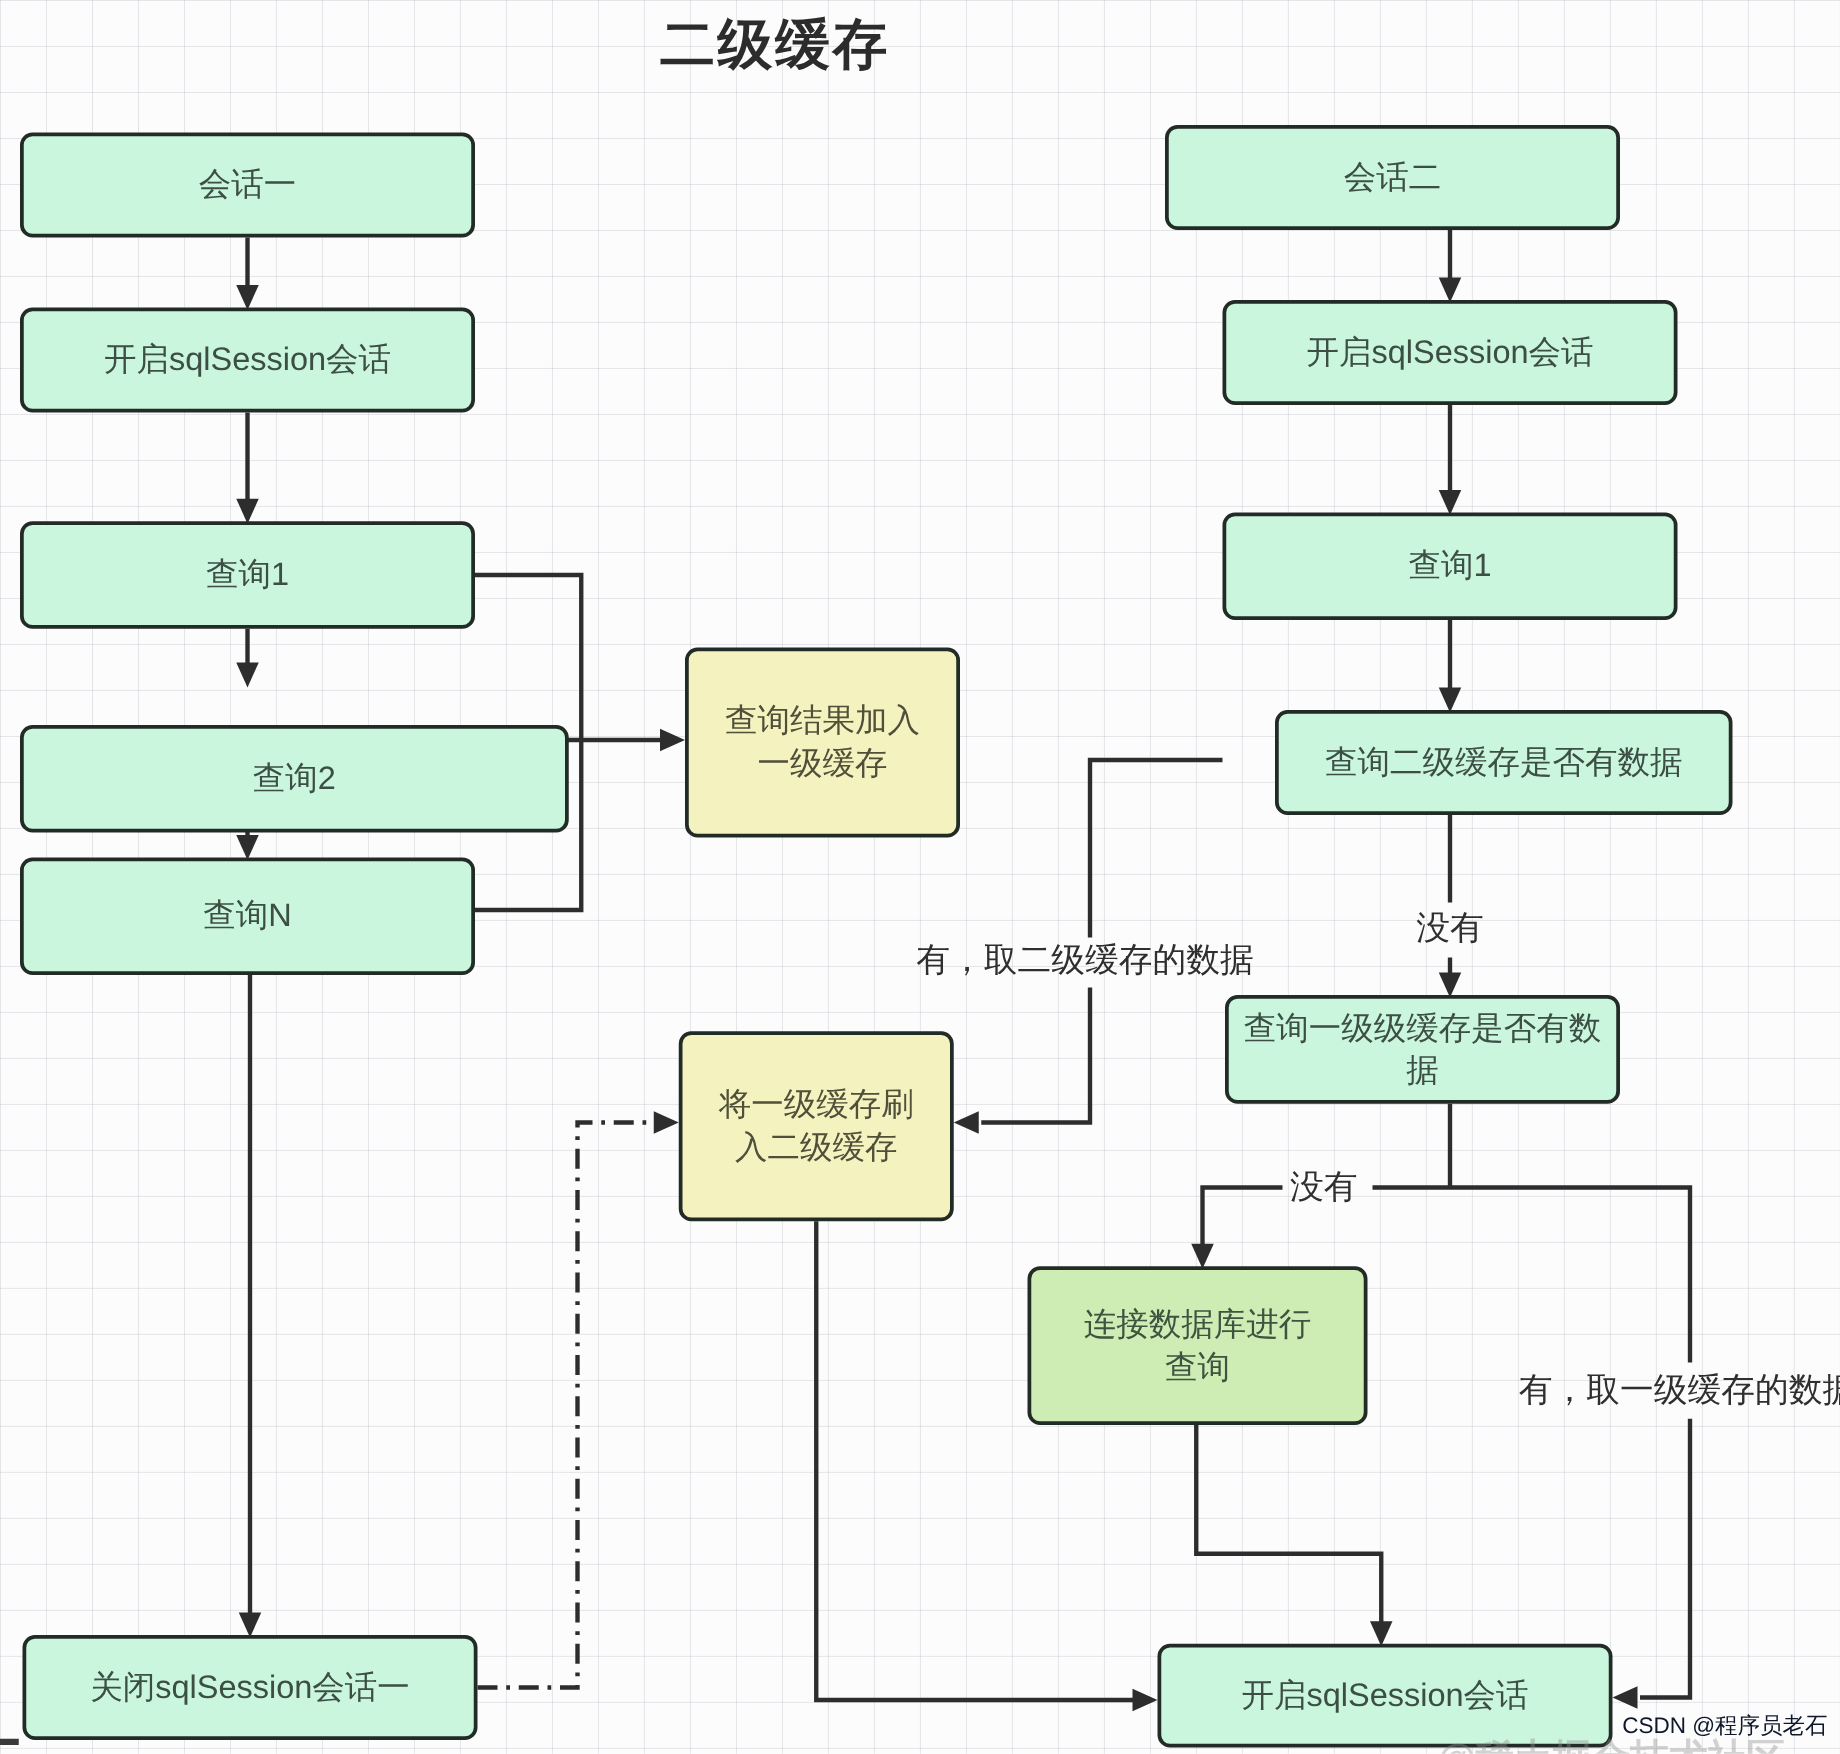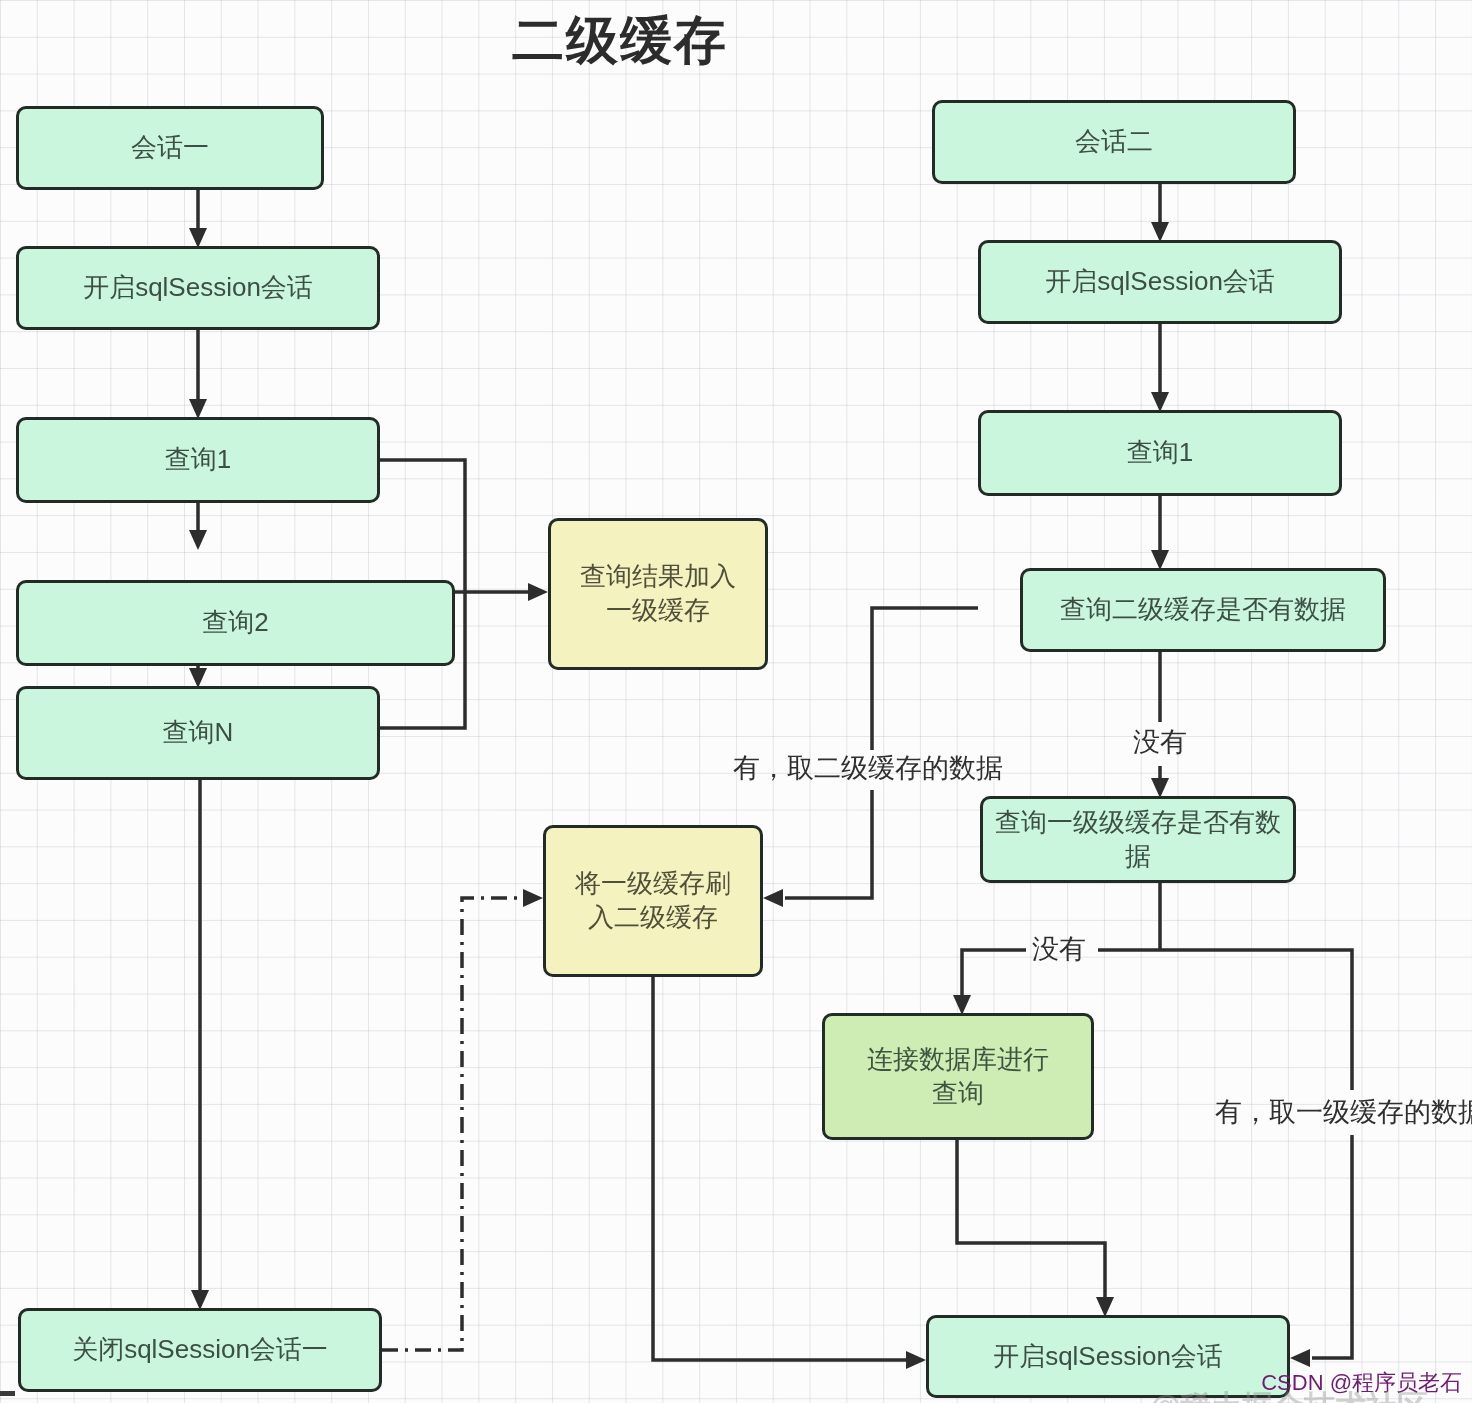--- a/index.html
+++ b/index.html
@@ -10,21 +10,21 @@
     background-color:#fcfcfc;
     background-image:
       linear-gradient(to right, rgba(176,182,192,.33) 1px, transparent 1px),
       linear-gradient(to bottom, rgba(176,182,192,.33) 1px, transparent 1px);
     background-size:36.8px 36.8px;
     font-family:"Liberation Sans","DejaVu Sans",sans-serif;
   }
   .title{
     position:absolute;top:6px;left:0;width:1240px;
     text-align:center;
-    font-size:52px;font-weight:700;color:#2c2c2c;
+    font-size:44px;font-weight:700;color:#2c2c2c;
     letter-spacing:2px;
   }
   svg.connectors{position:absolute;left:0;top:0;}
   .node{
     position:absolute;
     display:flex;align-items:center;justify-content:center;
     text-align:center;
     border:3px solid #222b26;
     border-radius:10px;
     font-size:26px;
@@ -37,22 +37,22 @@
   .yellow{background:#f4f3c0;color:#4f4f3a;font-family:Liberation Serif, serif;}
   .green{background:#cdedb4;color:#3d5540;}
   .edge-label{
     position:absolute;
     font-size:27px;color:#2f2f2f;
     white-space:nowrap;
     line-height:1.2;
   }
   .watermark{
     position:absolute;
-    color:#701a75;
-    font-size:22px;
+    color:#0f172a;
+    font-size:18px;
     white-space:nowrap;
   }
   .watermark-ghost{
     position:absolute;
     color:rgba(145,145,145,0.40);
     font-size:31px;
     font-weight:700;
     white-space:nowrap;
   }
   .edge-artifact{
@@ -109,21 +109,21 @@
     <polygon points="1310,1349 1310,1367 1290,1358"></polygon>
     <polygon points="783,889 783,907 763,898"></polygon>
     <polygon points="906,1351 906,1369 926,1360"></polygon>
     <polygon points="1096,1297 1114,1297 1105,1317"></polygon>
     <polygon points="523,889 523,907 543,898"></polygon>
   </g>
 </svg>
 
 <div class="title">二级缓存</div>
 
-<div class="node mint" style="left:16px;top:106px;width:308px;height:84px">会话一</div>
+<div class="node mint" style="left:16px;top:106px;width:364px;height:84px">会话一</div>
 <div class="node mint" style="left:16px;top:246px;width:364px;height:84px">开启sqlSession会话</div>
 <div class="node mint" style="left:16px;top:417px;width:364px;height:86px">查询1</div>
 <div class="node mint" style="left:16px;top:580px;width:439px;height:86px">查询2</div>
 <div class="node mint" style="left:16px;top:686px;width:364px;height:94px">查询N</div>
 <div class="node mint" style="left:18px;top:1308px;width:364px;height:84px">关闭sqlSession会话一</div>
 
 <div class="node yellow" style="left:548px;top:518px;width:220px;height:152px">查询结果加入
 一级缓存</div>
 <div class="node yellow" style="left:543px;top:825px;width:220px;height:152px">将一级缓存刷
 入二级缓存</div>

